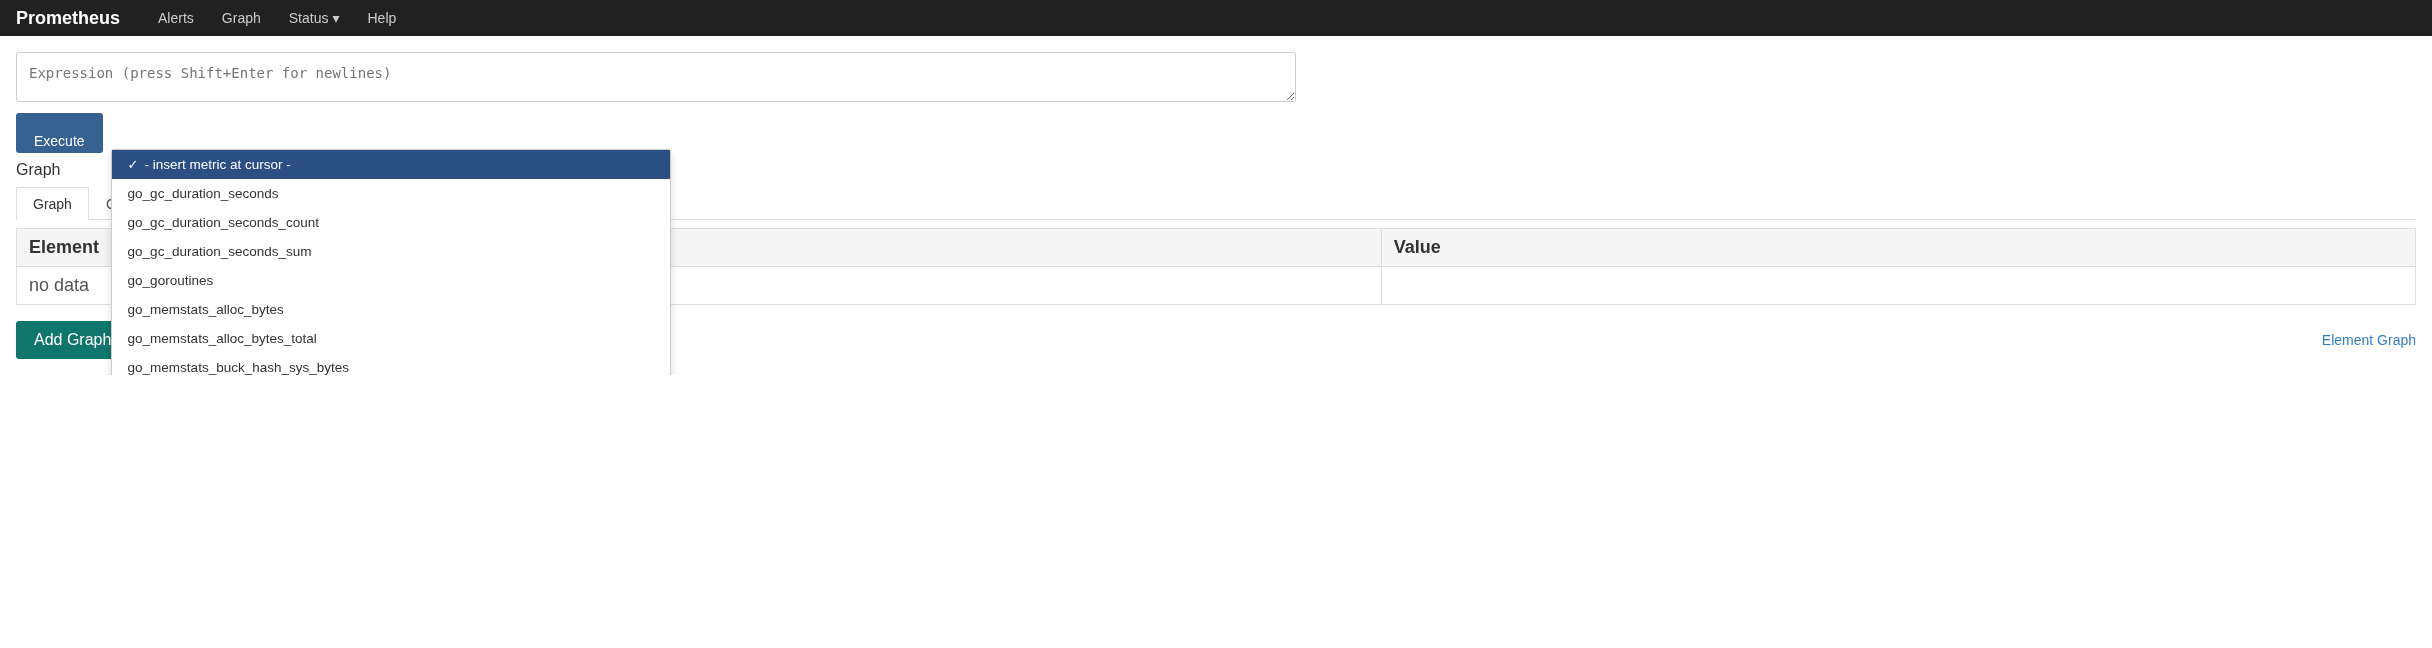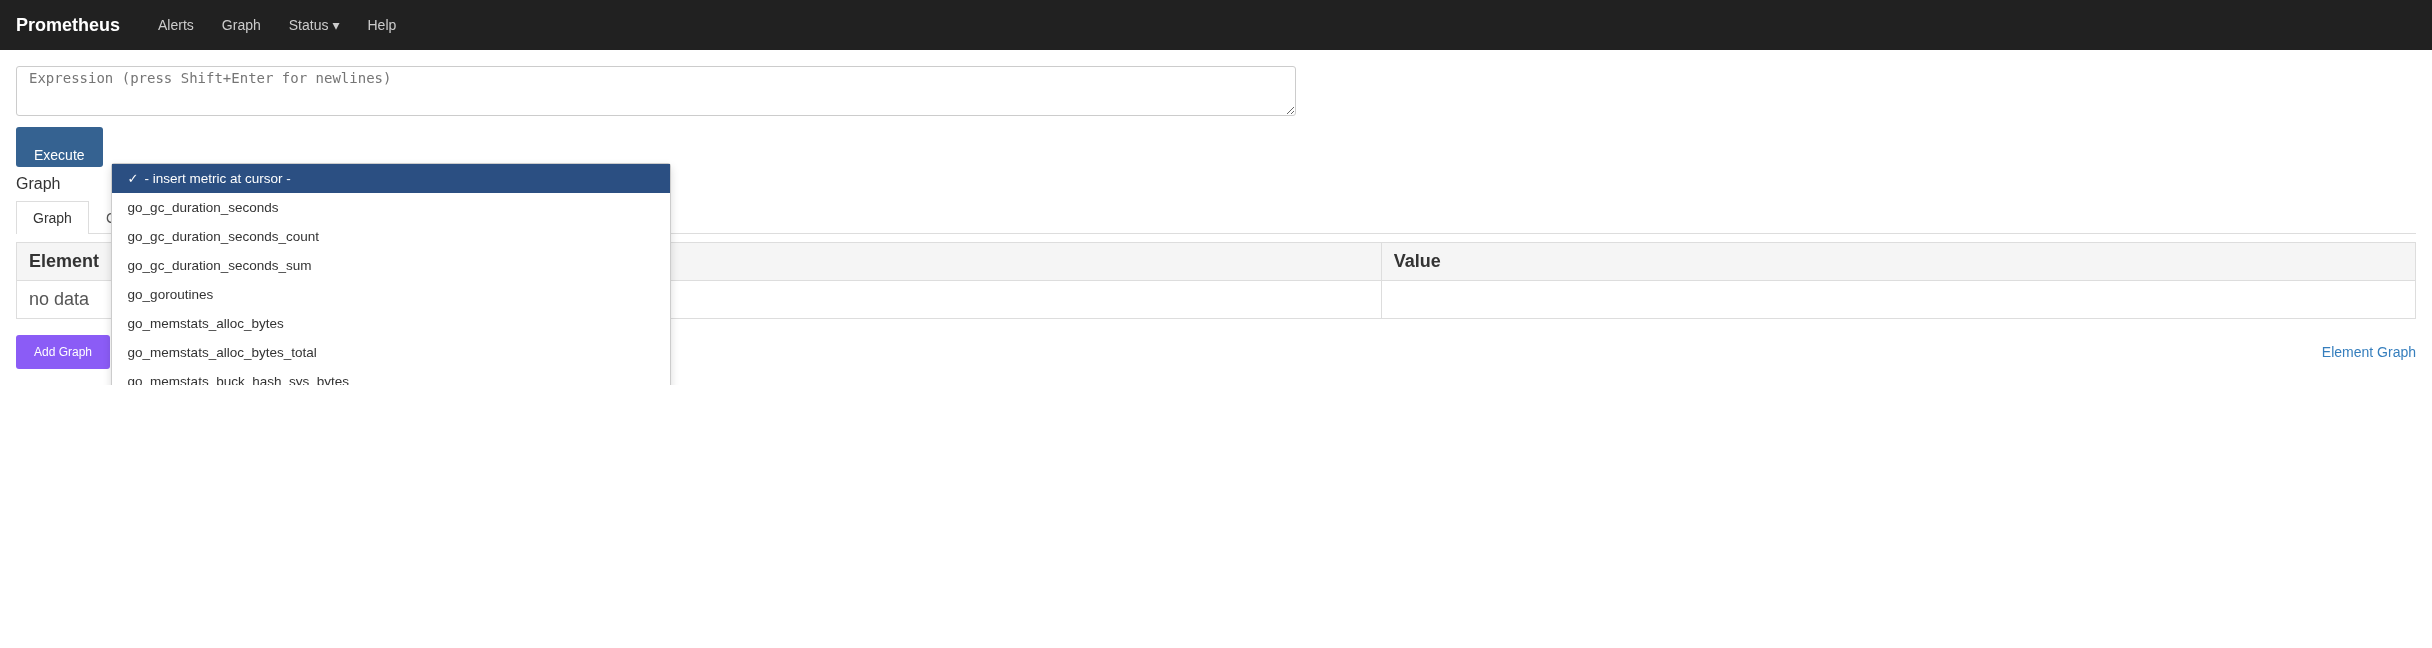--- a/index.html
+++ b/index.html
@@ -5,21 +5,21 @@
     * { margin: 0; padding: 0; box-sizing: border-box; }
     body { font-family: -apple-system, BlinkMacSystemFont, "Segoe UI", Helvetica, Arial, sans-serif; font-size: 14px; background: #fff; }
 
     
     .navbar {
       background: #212121;
       color: #fff;
       display: flex;
       align-items: center;
       padding: 0 16px;
-      height: 50px;
+      height: 36px;
     }
     .navbar-brand {
       font-size: 18px;
       font-weight: 600;
       color: #fff;
       margin-right: 24px;
       text-decoration: none;
     }
     .nav-item {
       color: #ccc;
@@ -46,21 +46,21 @@
     
     .expression-container {
       margin-bottom: 8px;
     }
     .expression-textarea {
       width: 100%;
       max-width: 1280px;
       height: 50px;
       border: 1px solid #ccc;
       border-radius: 3px;
-      padding: 3px 12px;
+      padding: 12px 12px;
       font-size: 14px;
       color: #999;
       resize: vertical;
       outline: none;
     }
 
     
     .toolbar-row {
       display: flex;
       align-items: flex-start;
@@ -162,26 +162,26 @@
     }
 
     
     .bottom-row {
       display: flex;
       justify-content: space-between;
       align-items: center;
       margin-top: 16px;
     }
     .btn-add-graph {
-      background: #8b5cf6;
+      background: #0f766e;
       color: #fff;
       border: none;
       padding: 10px 18px;
       border-radius: 3px;
-      font-size: 12px;
+      font-size: 16px;
       cursor: pointer;
     }
 
     .btn-remove-graph {
       background: none;
       border: none;
       color: #357ebd;
       font-size: 14px;
       cursor: pointer;
       text-decoration: none;

